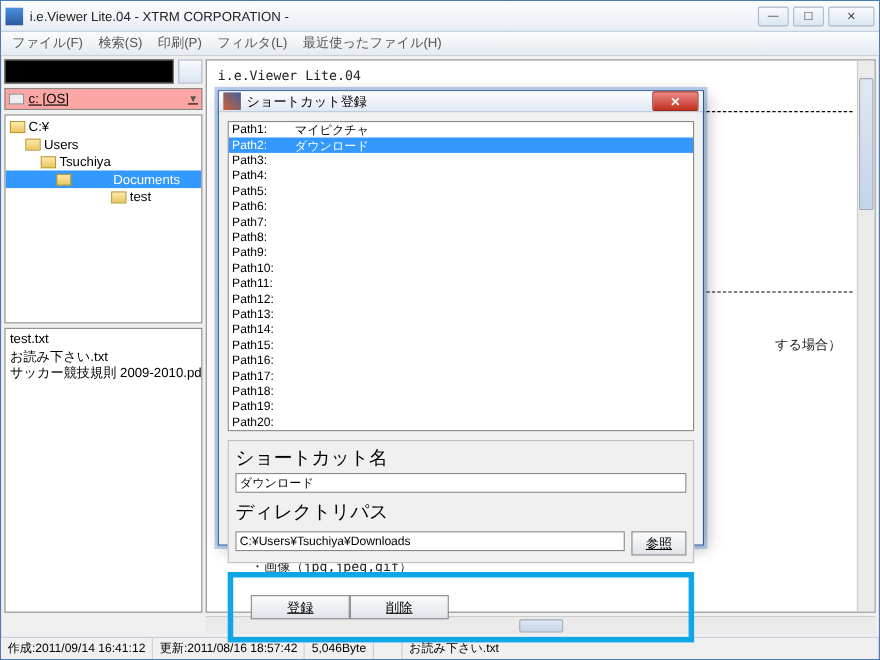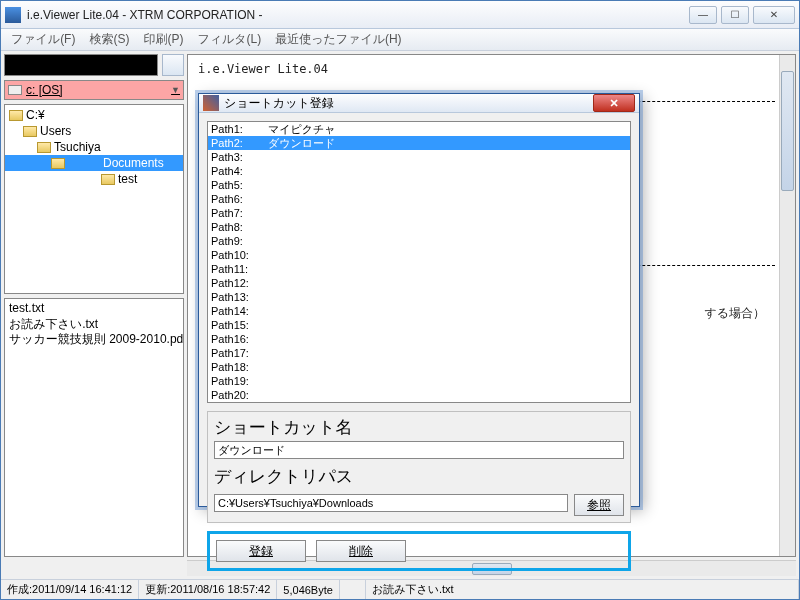--- a/index.html
+++ b/index.html
@@ -40,37 +40,37 @@
 .rightcol .content { padding: 6px 20px 6px 10px; font-family: "MS Gothic", monospace; line-height: 1.4; color: #222; }
 .rightcol .content hr { border: none; border-top: 1px dashed #000; margin: 6px 0; }
 
 .statusbar { height: 20px; border-top: 1px solid #c8d0dc; background: #f0f0f0; display: flex; align-items: center; font-size: 11px; justify-content: center; }
 .statusbar .cell { border-right: 1px solid #c8d0dc; padding: 0 6px; height: 100%; display: flex; align-items: center; }
 
 .hscroll-area { height: 16px; background: #eaeaea; border-top: 1px solid #ccc; display: flex; align-items: center; justify-content: center; margin: 0 3px 3px 186px; }
 .hscroll-area .hthumb { width: 40px; height: 12px; background: linear-gradient(#e0e8f2,#c4d4e8); border: 1px solid #9ab; border-radius: 2px; }
 
 
-.dialog { position: absolute; left: 198px; top: 93px; width: 442px; height: 414px; background: #f0f0f0; border: 1px solid #2a5a9a; box-shadow: 0 0 0 3px rgba(60,120,200,0.35), 4px 4px 14px rgba(0,0,0,0.3); display: flex; flex-direction: column; }
+.dialog { position: absolute; left: 198px; top: 82px; width: 442px; height: 414px; background: #f0f0f0; border: 1px solid #2a5a9a; box-shadow: 0 0 0 3px rgba(60,120,200,0.35), 4px 4px 14px rgba(0,0,0,0.3); display: flex; flex-direction: column; }
 .dlg-title { height: 26px; background: linear-gradient(#fdfdfe,#dfe8f4); display: flex; align-items: center; padding: 0 4px; border-bottom: 1px solid #b8c8dc; }
 .dlg-title .dlg-icon { width: 16px; height: 16px; background: linear-gradient(45deg,#d06030,#4060a0); margin-right: 5px; }
 .dlg-title .dlg-close { width: 42px; height: 18px; border-radius: 2px; background: linear-gradient(#e88,#c03020); border: 1px solid #a02818; color: #fff; display: flex; align-items: center; justify-content: center; font-size: 11px; font-weight: bold; }
 .dlg-body { flex: 1; padding: 8px; display: flex; flex-direction: column; gap: 8px; }
 .dlg-list { flex: 1; border: 1px solid #888; background: #fff; overflow: hidden; }
 .dlg-row { display: flex; height: 14px; font-size: 11px; align-items: center; }
 .dlg-row .pathkey { width: 60px; padding-left: 3px; }
 .dlg-row .pathval { flex: 1; }
 .dlg-row.selected { background: #3399ff; color: #fff; }
 .dlg-group { border: 1px solid #c0c0c0; padding: 4px 6px 6px; background: #f0f0f0; }
 .dlg-group .lbl { font-size: 17px; margin-bottom: 2px; }
 .dlg-group .textinput { width: 100%; height: 18px; border: 1px solid #888; background: #fff; padding: 0 3px; font-size: 11px; }
 .dlg-group .row2 { display: flex; gap: 6px; margin-top: 6px; }
 .dlg-group .row2 .textinput { flex: 1; }
 .dlg-btn { height: 22px; min-width: 50px; padding: 0 10px; border: 1px solid #888; background: linear-gradient(#fafbfc,#e0e4ea); font-size: 12px; text-decoration: underline; }
-.dlg-actions { border: 3px solid #0ea5e9; padding: 6px; display: flex; gap: 10px; }
+.dlg-actions { border: 5px solid #0ea5e9; padding: 16px; display: flex; }
 .dlg-actions .dlg-btn { min-width: 90px; }
 
 .bullet-line { padding-left: 30px; }
 </style>
 </head>
 <body>
 
 <div class="window">
   <div class="titlebar">
     <div class="app-icon"></div>

